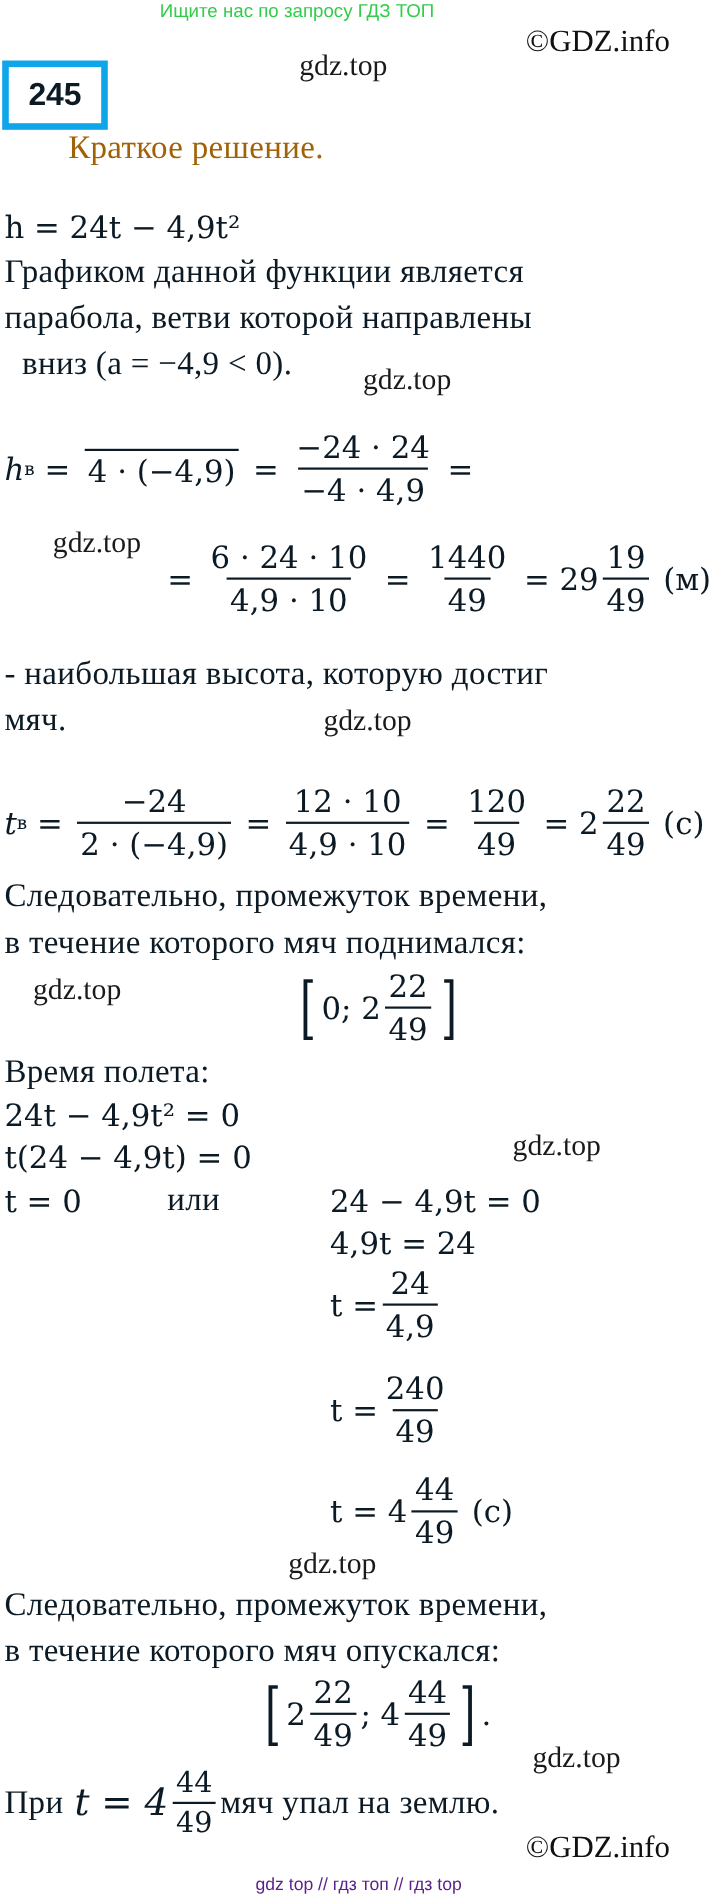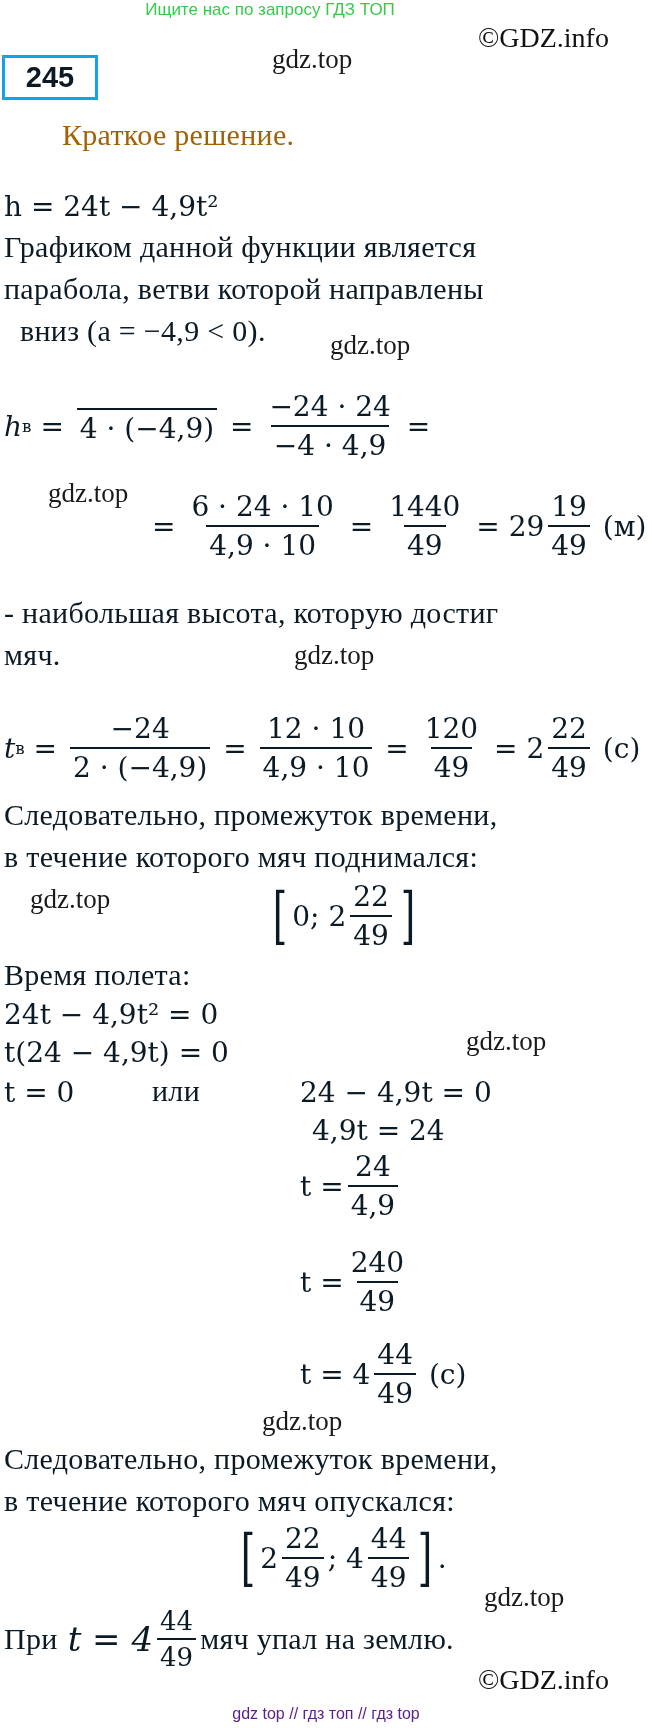--- a/index.html
+++ b/index.html
@@ -6,21 +6,21 @@
   body { width: 652px; height: 1728px; position: relative; overflow: hidden; color: #0b1a24; }
   .abs { position: absolute; white-space: nowrap; }
   .serif { font-family: "Liberation Serif", "DejaVu Serif", serif; }
   .sans { font-family: "Liberation Sans", "DejaVu Sans", sans-serif; }
   .math { font-family: "DejaVu Serif", "Liberation Serif", serif; }
   .txt { font-size: 30px; letter-spacing: 0.3px; }
   .wm { font-family: Liberation Serif, serif; font-size: 27px; color: #1a1a1a; }
   .top-banner { left: 0; width: 540px; top: 0; text-align: center; font-size: 17px; color: #33cc4a; }
   .bottom-banner { left: 0; width: 652px; top: 1705px; text-align: center; font-size: 16px; color: #5a1f8a; }
   .copy { font-size: 28px; color: #111; }
-  .numbox { left: 2px; top: 55px; width: 96px; height: 45px; border: 3px solid #0ea5e9; box-sizing: border-box;
+  .numbox { left: 2px; top: 55px; width: 96px; height: 63px; border: 6px solid #0ea5e9; box-sizing: border-box;
             display: flex; align-items: center; justify-content: center; font-weight: bold; font-size: 29px; }
   .m { font-size: 28px; display: inline-flex; align-items: center; }
   .m i { font-style: italic; }
   .frac { display: inline-flex; flex-direction: column; align-items: center; vertical-align: middle; margin: 0 4px; }
   .frac .n { padding: 0 3px 2px; }
   .frac .d { border-top: 2px solid #0b1a24; padding: 2px 3px 0; }
   .brk { font-size: 62px; font-weight: 100; line-height: 1; transform: scaleX(0.6); display: inline-block; }
   sub { font-size: 0.6em; line-height: 0; }
 </style>
 </head>
@@ -126,21 +126,21 @@
     <span class="brk">]</span>
 </div>
 
 <div class="abs serif txt" style="left:4px; top:958px;">Время полета:</div>
 <div class="abs math m" style="left:4px; top:998px;">24t − 4,9t² = 0</div>
 <div class="abs math m" style="left:4px; top:1036px;">t(24 − 4,9t) = 0</div>
 <div class="abs wm" style="left:466px; top:1026px;">gdz.top</div>
 <div class="abs math m" style="left:4px; top:1076px;">t = 0</div>
 <div class="abs serif txt" style="left:152px; top:1074px;">или</div>
 <div class="abs math m" style="left:300px; top:1076px;">24 − 4,9t = 0</div>
-<div class="abs math m" style="left:300px; top:1114px;margin-left:12px;">4,9t = 24</div>
+<div class="abs math m" style="left:300px; top:1114px;">4,9t = 24</div>
 
 <div class="abs math m" style="left:300px; top:1150px;">
   <span>t =</span>
     <span class="frac">
       <span class="n">24</span>
       <span class="d">4,9</span>
     </span>
 </div>
 <div class="abs math m" style="left:300px; top:1246px;">
   <span>t =</span>

